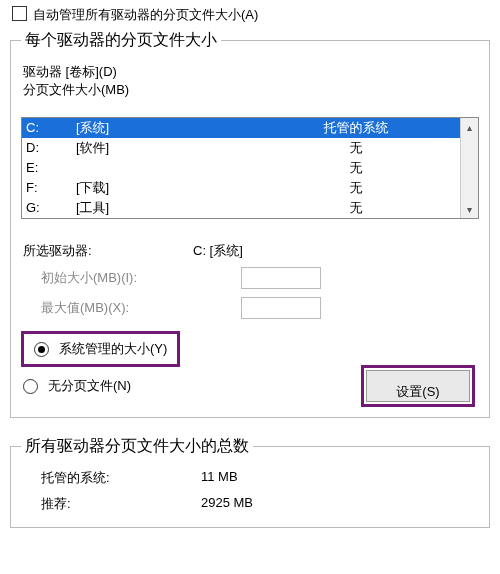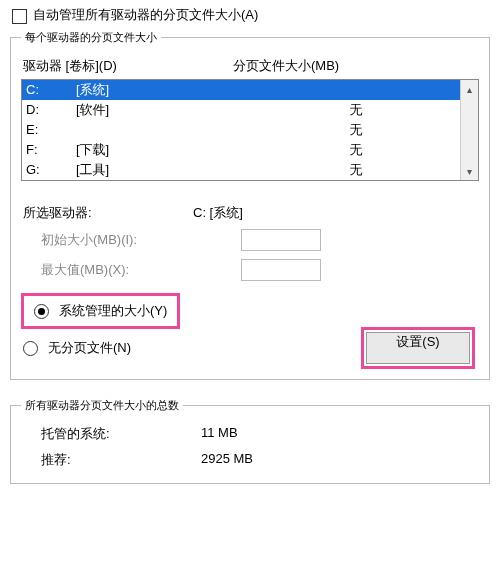--- a/index.html
+++ b/index.html
@@ -6,32 +6,32 @@
 body {
   font-family: "Microsoft YaHei", "Segoe UI", sans-serif;
   font-size: 13px;
   background: #fff;
   width: 500px;
   height: 574px;
   overflow: hidden;
   color: #000;
 }
 .container { padding: 6px 10px 0 10px; }
-.checkbox-row { display: flex; align-items: flex-end; gap: 6px; padding: 0 2px 6px 2px; }
+.checkbox-row { display: flex; align-items: flex-start; gap: 6px; padding: 0 2px 6px 2px; }
 .checkbox {
   width: 15px; height: 15px; border: 1px solid #333; background: #fff;
   display: inline-block;
 }
 fieldset.group {
   border: 1px solid #bbb;
   padding: 8px 10px 10px 10px;
   margin-bottom: 10px;
 }
-fieldset.group > legend { padding: 0 4px; font-size: 11px; }
-.col-headers { display: flex; padding: 4px 0 4px 2px; }
+fieldset.group > legend { padding: 0 4px; font-size: 16px; }
+.col-headers { display: flex; padding: 4px 0 18px 2px; flex-direction: column; }
 .col-headers .h1 { width: 210px; }
 .col-headers .h2 { flex: 1; }
 .listbox {
   border: 1px solid #888;
   background: #fff;
   position: relative;
   display: flex;
 }
 .listbox-items { flex: 1; }
 .listbox .row {
@@ -66,28 +66,28 @@
 }
 .radio.checked::after {
   content: ""; width: 7px; height: 7px; border-radius: 50%; background: #000;
 }
 .field-row { display: flex; align-items: center; padding: 4px 2px 4px 20px; color: #888; gap: 40px; }
 .field-row .flbl { width: 160px; }
 .field-row .finput {
   width: 80px; height: 22px; border: 1px solid #bbb; background: #fff;
 }
 .highlight-box {
-  border: 3px solid #ec4899;
+  border: 3px solid #701a75;
   padding: 2px;
   display: inline-block;
 }
 .set-button-row { display: flex; justify-content: flex-end; margin-top: -36px; padding-right: 4px; }
 .set-button {
   width: 104px; height: 32px; border: 1px solid #999; background: #e9e9e9;
-  display: flex; align-items: flex-start; justify-content: center;
+  display: flex; align-items: flex-end; justify-content: center;
 }
 .bottom-section { margin-top: 18px; }
 .bottom-row { display: flex; padding: 4px 2px 4px 20px; }
 .bottom-row .blbl { width: 160px; }
 </style>
 </head>
 <body>
 
 <div class="container">
 
@@ -102,20 +102,21 @@
     <div class="col-headers">
       <span class="h1">驱动器  [卷标](D)</span>
       <span class="h2">分页文件大小(MB)</span>
     </div>
 
     <div class="listbox">
       <div class="listbox-items" id="drive-items">
           <div class="row selected">
             <span class="c1">C:</span>
             <span class="c2">[系统]</span>
+            <span class="c3">托管的系统</span>
           </div>
           <div class="row">
             <span class="c1">D:</span>
             <span class="c2">[软件]</span>
             <span class="c3">无</span>
           </div>
           <div class="row">
             <span class="c1">E:</span>
             <span class="c2"></span>
             <span class="c3">无</span>

